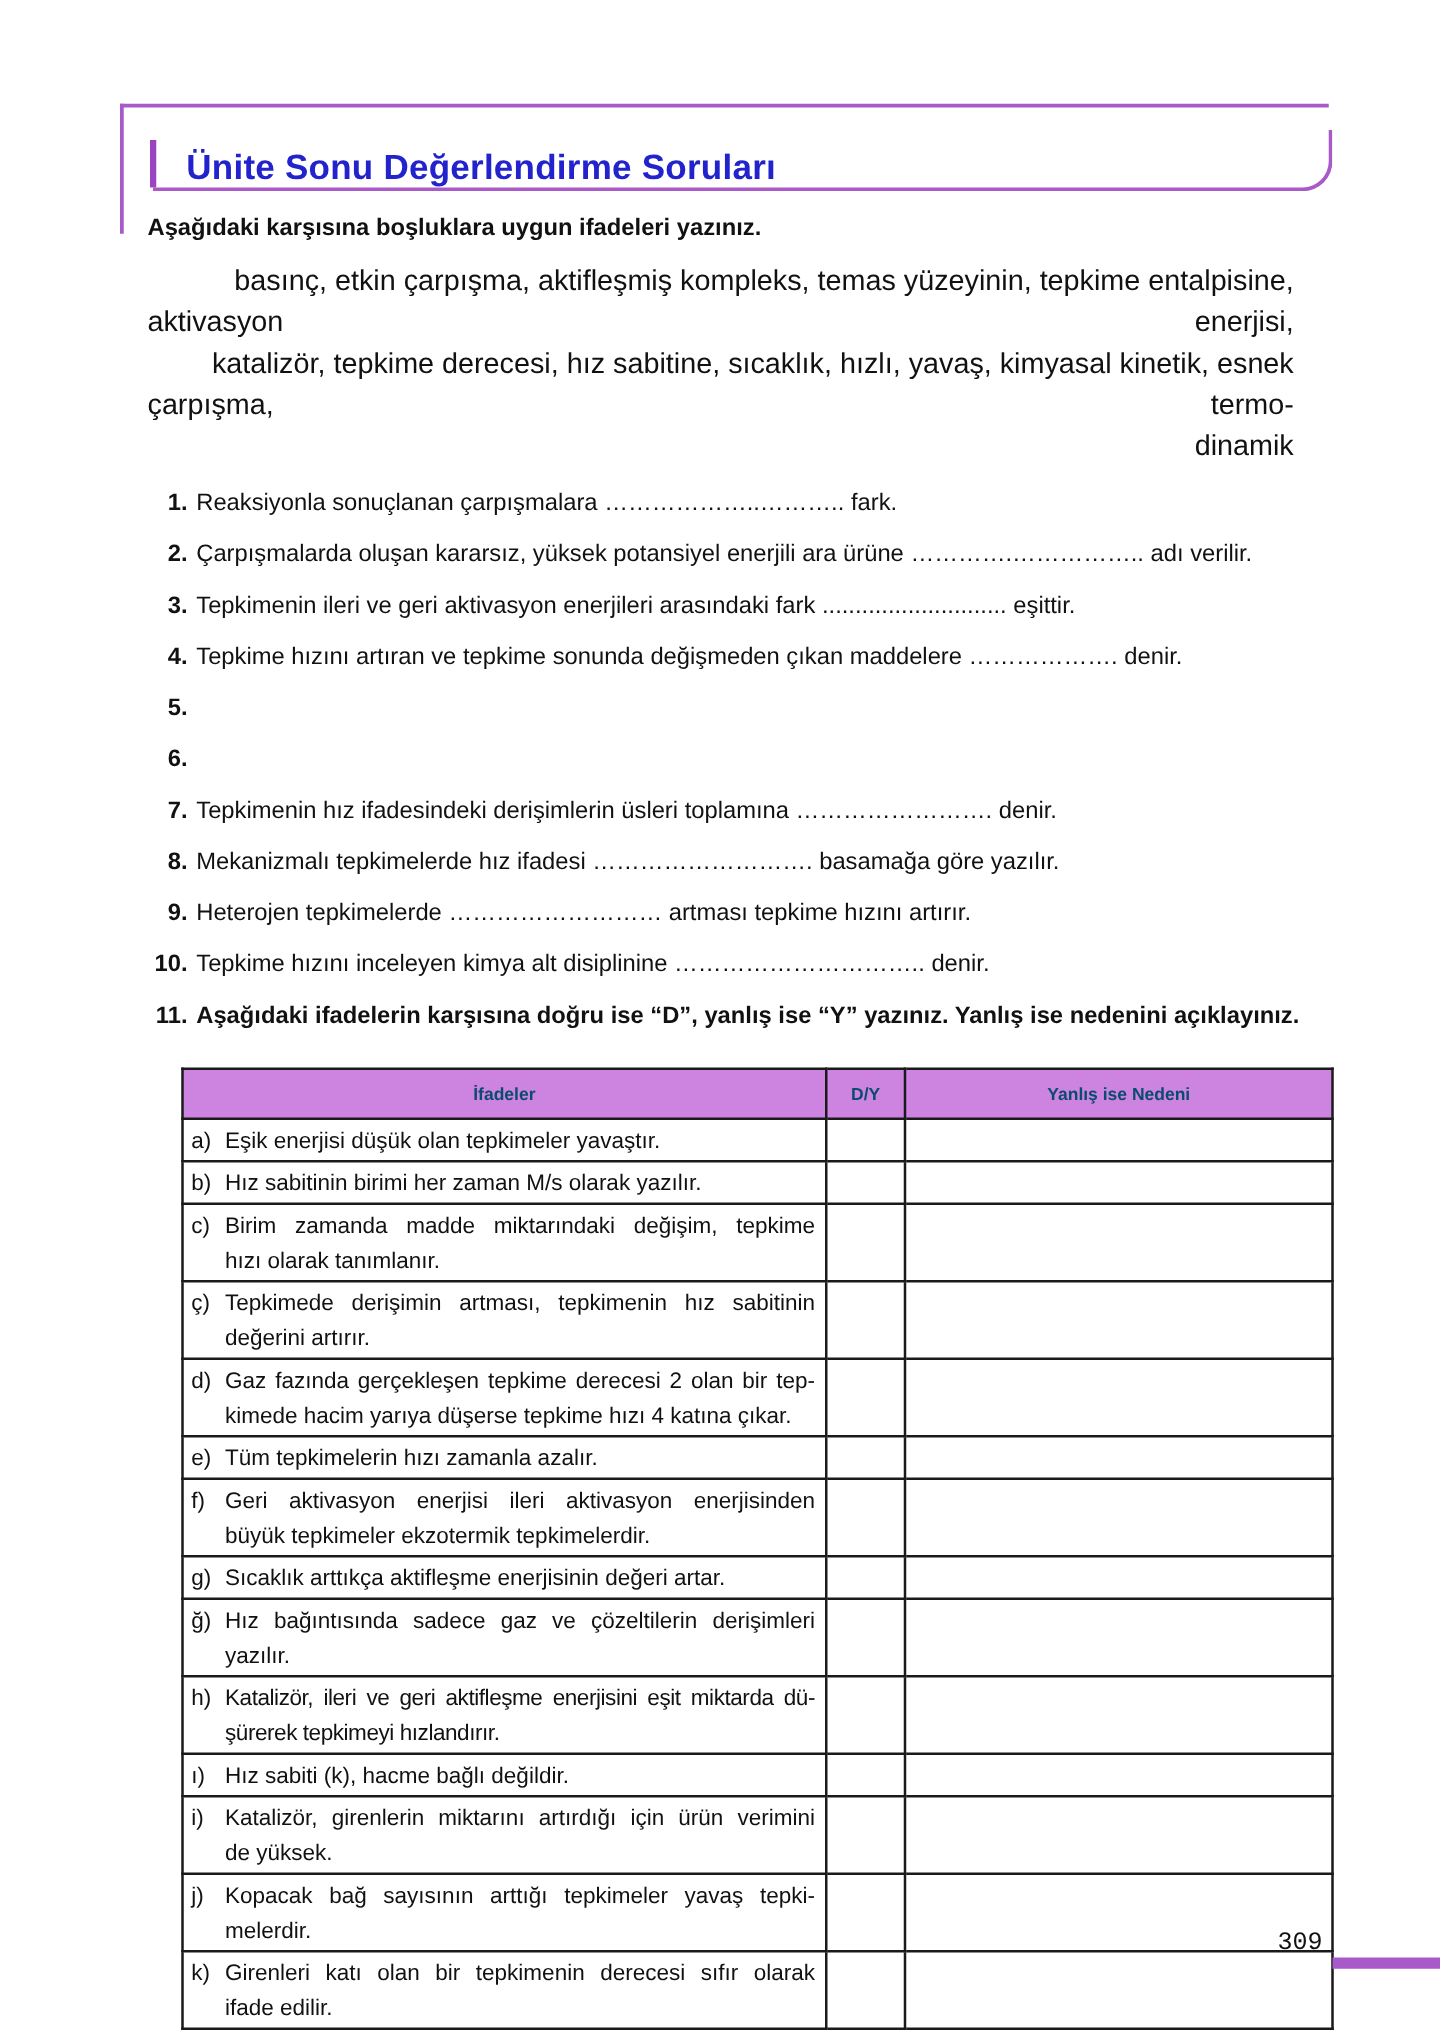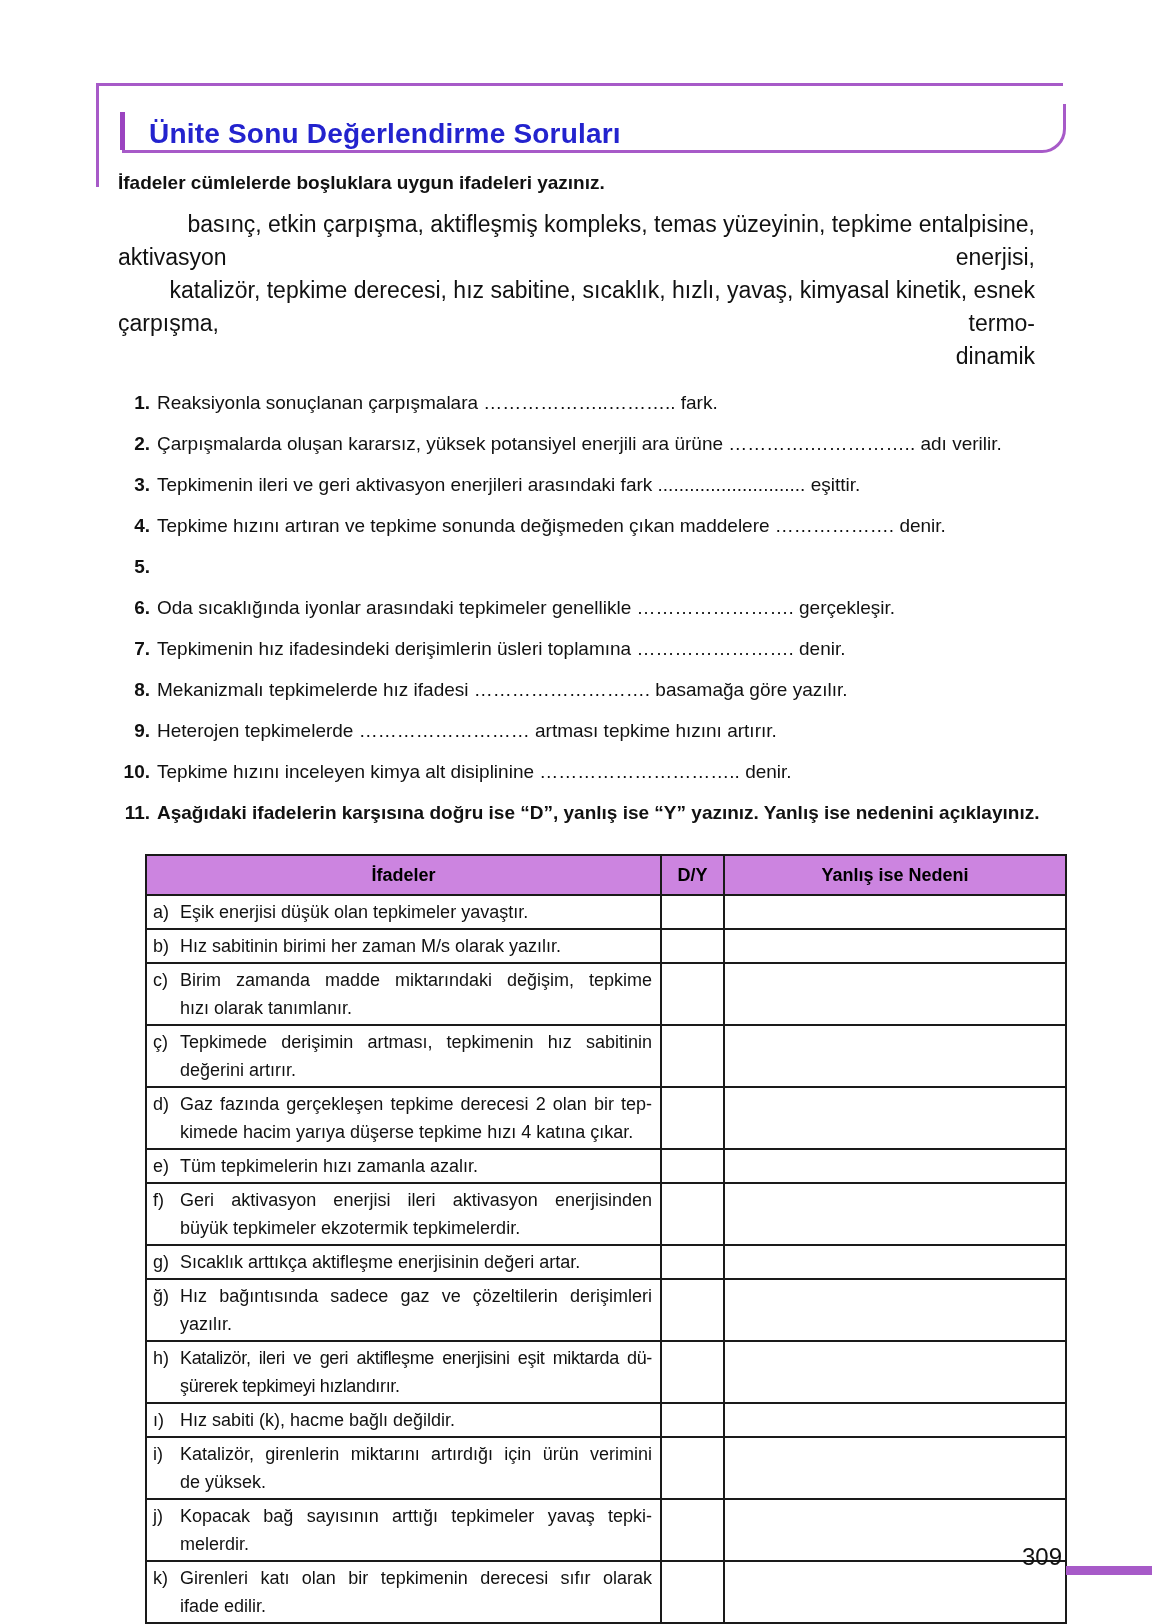--- a/index.html
+++ b/index.html
@@ -41,52 +41,52 @@
   .q11   { font-weight:bold; margin:3px 0 0 0; }
 
   
   .tbl {
     border-collapse:collapse; table-layout:fixed;
     margin:28px 0 0 27px; width:920px;
     font-size:18px;
   }
   .tbl th, .tbl td { border:2px solid #1a1a1a; padding:0; vertical-align:top; }
   .tbl th {
-    background:#cc84e0; color:#000000; font-weight:bold;
-    height:38px; text-align:center; vertical-align:middle; font-size:18px;
+    background:#cc84e0; color:#0c4a6e; font-weight:bold;
+    height:38px; text-align:center; vertical-align:middle; font-size:14px;
   }
   .col-stmt { width:515px; }
   .col-dy   { width:63px;  }
   .col-rsn  { width:342px; }
   .stmt { padding:2px 8px 2px 6px !important; }
   .stmt-inner { display:flex; }
   .lbl { flex:0 0 27px; width:27px; line-height:28px; }
   .txt { flex:1 1 auto; min-width:0; overflow:hidden; }
   .line { line-height:28px; white-space:nowrap; }
   .line.jl { white-space:normal; }
   .line.cond { letter-spacing:-0.35px; }
 
   
-  .page-num  { position:absolute; left:1022px; top:1543px; font-size:24px; color:#111; }
+  .page-num  { position:absolute; left:1022px; top:1543px; font-size:20px; color:#111;font-family:Liberation Mono, monospace; }
   .footer-bar{ position:absolute; left:1066px; top:1566px; width:86px; height:9px; background:#a75ac8; }
 </style>
 </head>
 <body>
 
 <div class="page">
 
   <div class="hdr-top-line"></div>
   <div class="hdr-left-line"></div>
   <div class="hdr-tab"></div>
   <div class="hdr-tick"></div>
   <div class="hdr-title">Ünite Sonu Değerlendirme Soruları</div>
 
   <div class="content">
 
-    <p class="instruction">İfadeler cümlelerde boşluklara uygun ifadeleri yazınız.</p>
+    <p class="instruction">Aşağıdaki karşısına boşluklara uygun ifadeleri yazınız.</p>
 
     <div class="wordbank">
       <div class="wline jl">basınç, etkin çarpışma, aktifleşmiş kompleks, temas yüzeyinin, tepkime entalpisine, aktivasyon enerjisi,</div>
       <div class="wline jl">katalizör, tepkime derecesi, hız sabitine, sıcaklık, hızlı, yavaş, kimyasal kinetik, esnek çarpışma, termo-</div>
       <div class="wline">dinamik</div>
     </div>
 
     <ol class="qlist">
       <li class="qitem">
         <span class="qnum">1.</span>
@@ -102,21 +102,20 @@
       </li>
       <li class="qitem">
         <span class="qnum">4.</span>
         <span class="qtext">Tepkime hızını artıran ve tepkime sonunda değişmeden çıkan maddelere ………………. denir.</span>
       </li>
       <li class="qitem">
         <span class="qnum">5.</span>
       </li>
       <li class="qitem">
         <span class="qnum">6.</span>
-        <span class="qtext">Oda sıcaklığında iyonlar arasındaki tepkimeler genellikle ……………………. gerçekleşir.</span>
       </li>
       <li class="qitem">
         <span class="qnum">7.</span>
         <span class="qtext">Tepkimenin hız ifadesindeki derişimlerin üsleri toplamına ……………………. denir.</span>
       </li>
       <li class="qitem">
         <span class="qnum">8.</span>
         <span class="qtext">Mekanizmalı tepkimelerde hız ifadesi ………………………. basamağa göre yazılır.</span>
       </li>
       <li class="qitem">

